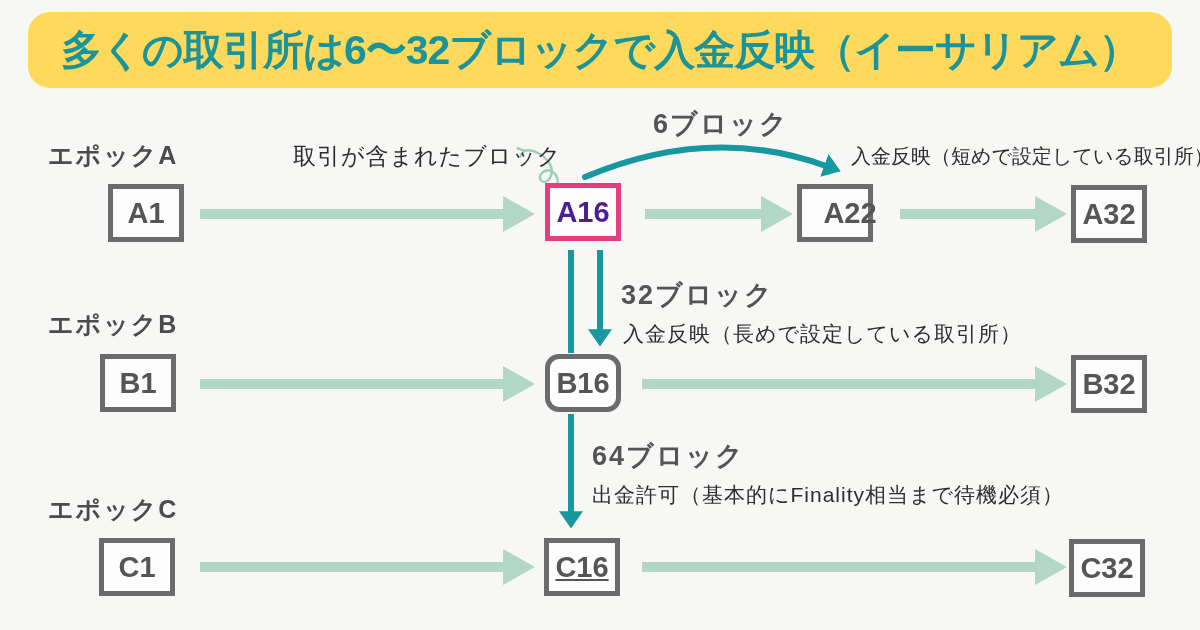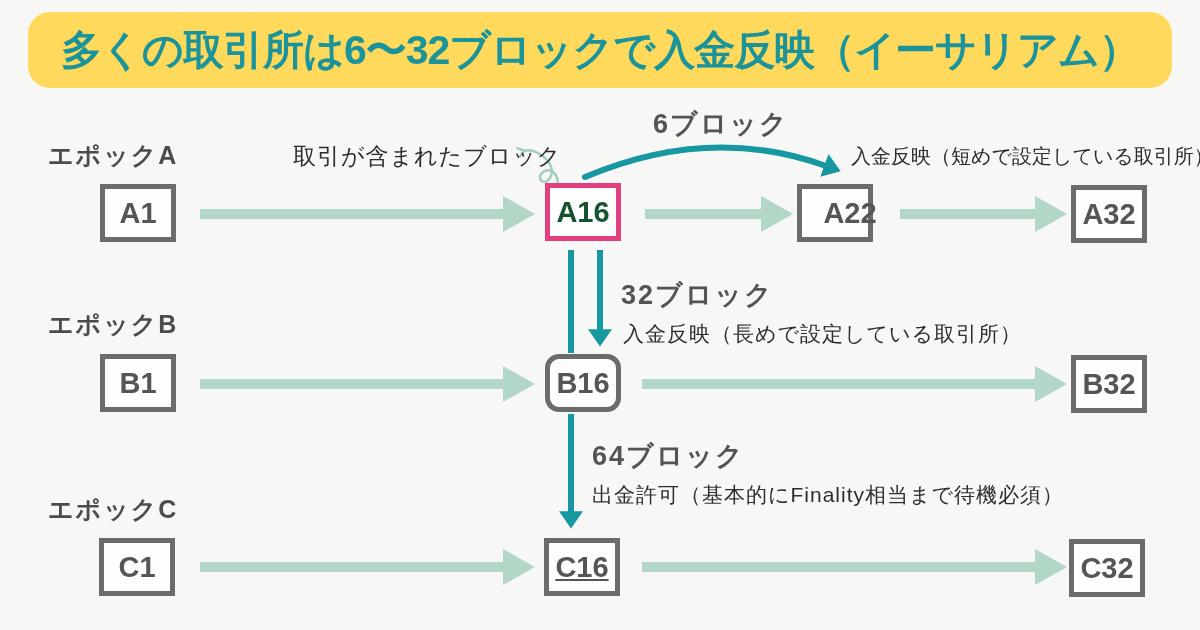--- a/index.html
+++ b/index.html
@@ -22,21 +22,21 @@
     position:absolute; font-size:25px; font-weight:bold; color:#4C4C4C;
     letter-spacing:2px; z-index:2; white-space:nowrap;
   }
   .block{
     position:absolute; width:76px; height:58px; box-sizing:border-box;
     background:#fdfdfd; border:5px solid #6B6B6B;
     display:flex; align-items:center; justify-content:center;
     font-size:29px; font-weight:bold; color:#555555; z-index:2;
     letter-spacing:0px;
   }
-  .block.highlight{ border-color:#E23E80; color:#14532d; }
+  .block.highlight{ border-color:#E23E80; color:#4c1d95; }
   .note{
     position:absolute; font-size:21px; color:#2D2D2D; z-index:2;
     letter-spacing:1px; white-space:nowrap;
   }
   .note.bold{ font-size:27px; font-weight:bold; color:#545454; letter-spacing:2px; }
 </style>
 </head>
 <body>
 
 <div class="canvas">
@@ -73,21 +73,21 @@
     <path d="M571 250 V353" stroke="#1797A0" stroke-width="6" fill="none"></path>
     <path d="M571 414 V513" stroke="#1797A0" stroke-width="6" fill="none" marker-end="url(#tealHead)"></path>
 
     <path d="M557 189 C561 171 547 166 541 174 C537 180 545 186 550 178 C555 169 549 159 538 153 Q531 149 524 151" stroke="#9FCFBC" stroke-width="2.5" fill="none" stroke-linecap="round" marker-end="url(#squigHead)"></path>
   </svg>
 
   <div class="epoch-label" style="left:48px; top:139px;">エポックA</div>
   <div class="epoch-label" style="left:48px; top:308px;">エポックB</div>
   <div class="epoch-label" style="left:48px; top:493px;">エポックC</div>
 
-  <div class="block" style="left:100px; top:184px;">A1</div>
+  <div class="block" style="left:108px; top:184px;">A1</div>
   <div class="block highlight" style="left:545px; top:183px;">A16</div>
   <div class="block" style="left:797px; top:184px;padding-left:30px;">A22</div>
   <div class="block" style="left:1071px; top:185px;">A32</div>
 
   <div class="block" style="left:100px; top:354px;">B1</div>
   <div class="block" style="left:545px; top:354px;border-radius:14px;">B16</div>
   <div class="block" style="left:1071px; top:355px;">B32</div>
 
   <div class="block" style="left:99px; top:538px;">C1</div>
   <div class="block" style="left:544px; top:538px;text-decoration:underline;">C16</div>

